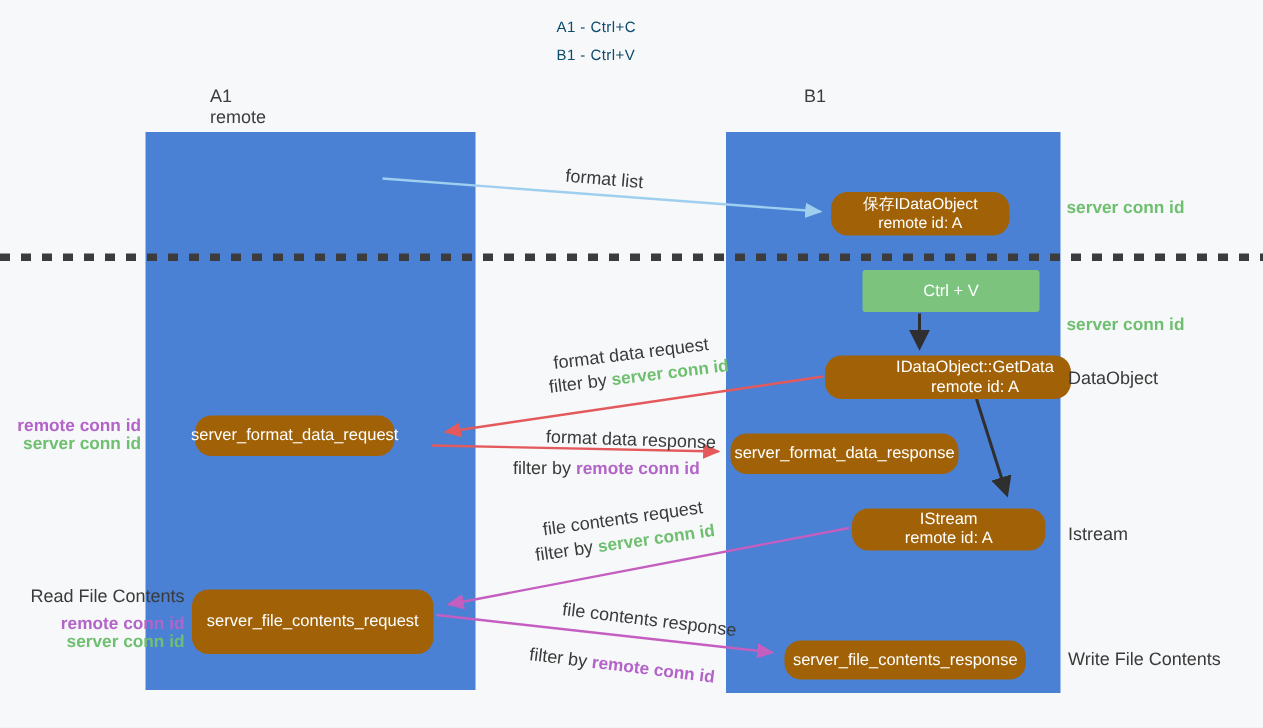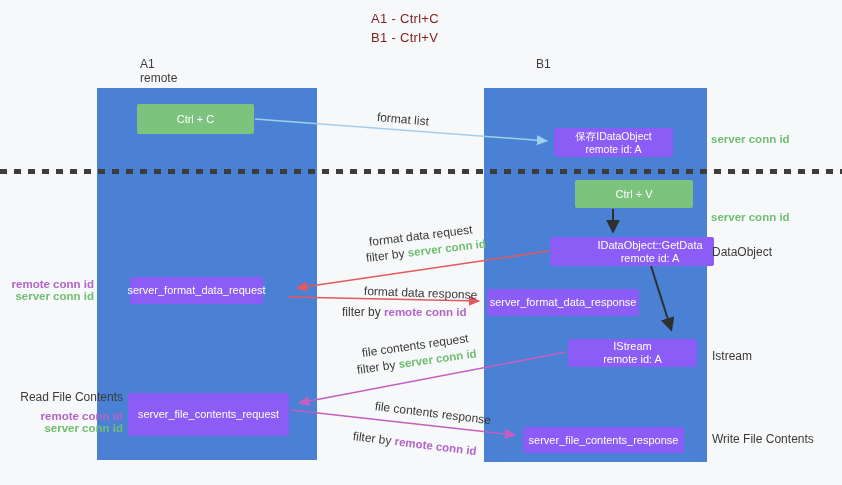--- a/index.html
+++ b/index.html
@@ -4,21 +4,21 @@
 <style>
   html,body{margin:0;padding:0;background:#eceff3;}
   .canvas{
     position:relative;width:842px;height:485px;overflow:hidden;
     background:#f7f8f9;
     font-family:"Liberation Sans","DejaVu Sans",sans-serif;
     color:#333;
   }
   .title{
     position:absolute;left:371px;top:9px;
-    font-size:13px;line-height:19px;color:#7f1d1d;letter-spacing:.3px;
+    font-size:10px;line-height:19px;color:#0c4a6e;letter-spacing:.3px;
   }
   .col-header{
     position:absolute;width:120px;text-align:left;
     font-size:12px;line-height:14px;color:#3d3d3d;top:57px;
   }
   .col-header.a1{left:140px;}
   .col-header.b1{left:536px;}
   .lifeline{
     position:absolute;background:#4a81d5;top:88px;
   }
@@ -28,21 +28,21 @@
     position:absolute;left:0;top:169px;width:842px;height:5px;
     background:repeating-linear-gradient(90deg,#3c3c3c 0 7px,transparent 7px 14px);
   }
   .node{
     position:absolute;display:flex;flex-direction:column;
     align-items:center;justify-content:center;
     color:#fff;font-size:11px;line-height:13px;text-align:center;
     border-radius:2px;white-space:nowrap;
   }
   .node.green{background:#7cc47e;}
-  .node.orange{background:#8b5cf6;}
+  .node.orange{background:#a16207;border-radius:11px;}
   .edge-label{
     position:absolute;font-size:12px;color:#3a3a3a;white-space:nowrap;
     transform-origin:left center;
   }
   .side-label{
     position:absolute;font-size:12px;color:#3a3a3a;white-space:nowrap;
   }
   .green-b{color:#6fbf71;font-weight:bold;font-size:11.5px;}
   .purple-b{color:#b264c8;font-weight:bold;font-size:11.5px;}
   .right-align{text-align:right;}
@@ -88,23 +88,20 @@
     </defs>
     <line x1="255" y1="119" x2="547" y2="141" stroke="#9fcfee" stroke-width="1.6" marker-end="url(#m-blue)"></line>
     <line x1="613" y1="209" x2="613" y2="231" stroke="#2f2f2f" stroke-width="2" marker-end="url(#m-black)"></line>
     <line x1="651" y1="266" x2="671" y2="329" stroke="#2f2f2f" stroke-width="2" marker-end="url(#m-black)"></line>
     <line x1="549" y1="251" x2="297" y2="288" stroke="#e4595c" stroke-width="1.6" marker-end="url(#m-red)"></line>
     <line x1="288" y1="297" x2="479" y2="301" stroke="#e4595c" stroke-width="1.6" marker-end="url(#m-red)"></line>
     <line x1="566" y1="352" x2="299" y2="403" stroke="#c45ec0" stroke-width="1.6" marker-end="url(#m-mag)"></line>
     <line x1="291" y1="410" x2="515" y2="435" stroke="#c45ec0" stroke-width="1.6" marker-end="url(#m-mag)"></line>
   </svg>
 
-  <div class="node green" style="left:137px;top:104px;width:117px;height:30px;">
-    <span>Ctrl + C</span>
-  </div>
 
   <div class="node orange" style="left:554px;top:128px;width:119px;height:29px;font-size:10.5px;">
     <span>保存IDataObject</span>
     <span>remote id: A</span>
   </div>
 
   <div class="node green" style="left:555px;top:180px;width:118px;height:28px;margin-left:20px;">
     <span>Ctrl + V</span>
   </div>
 

